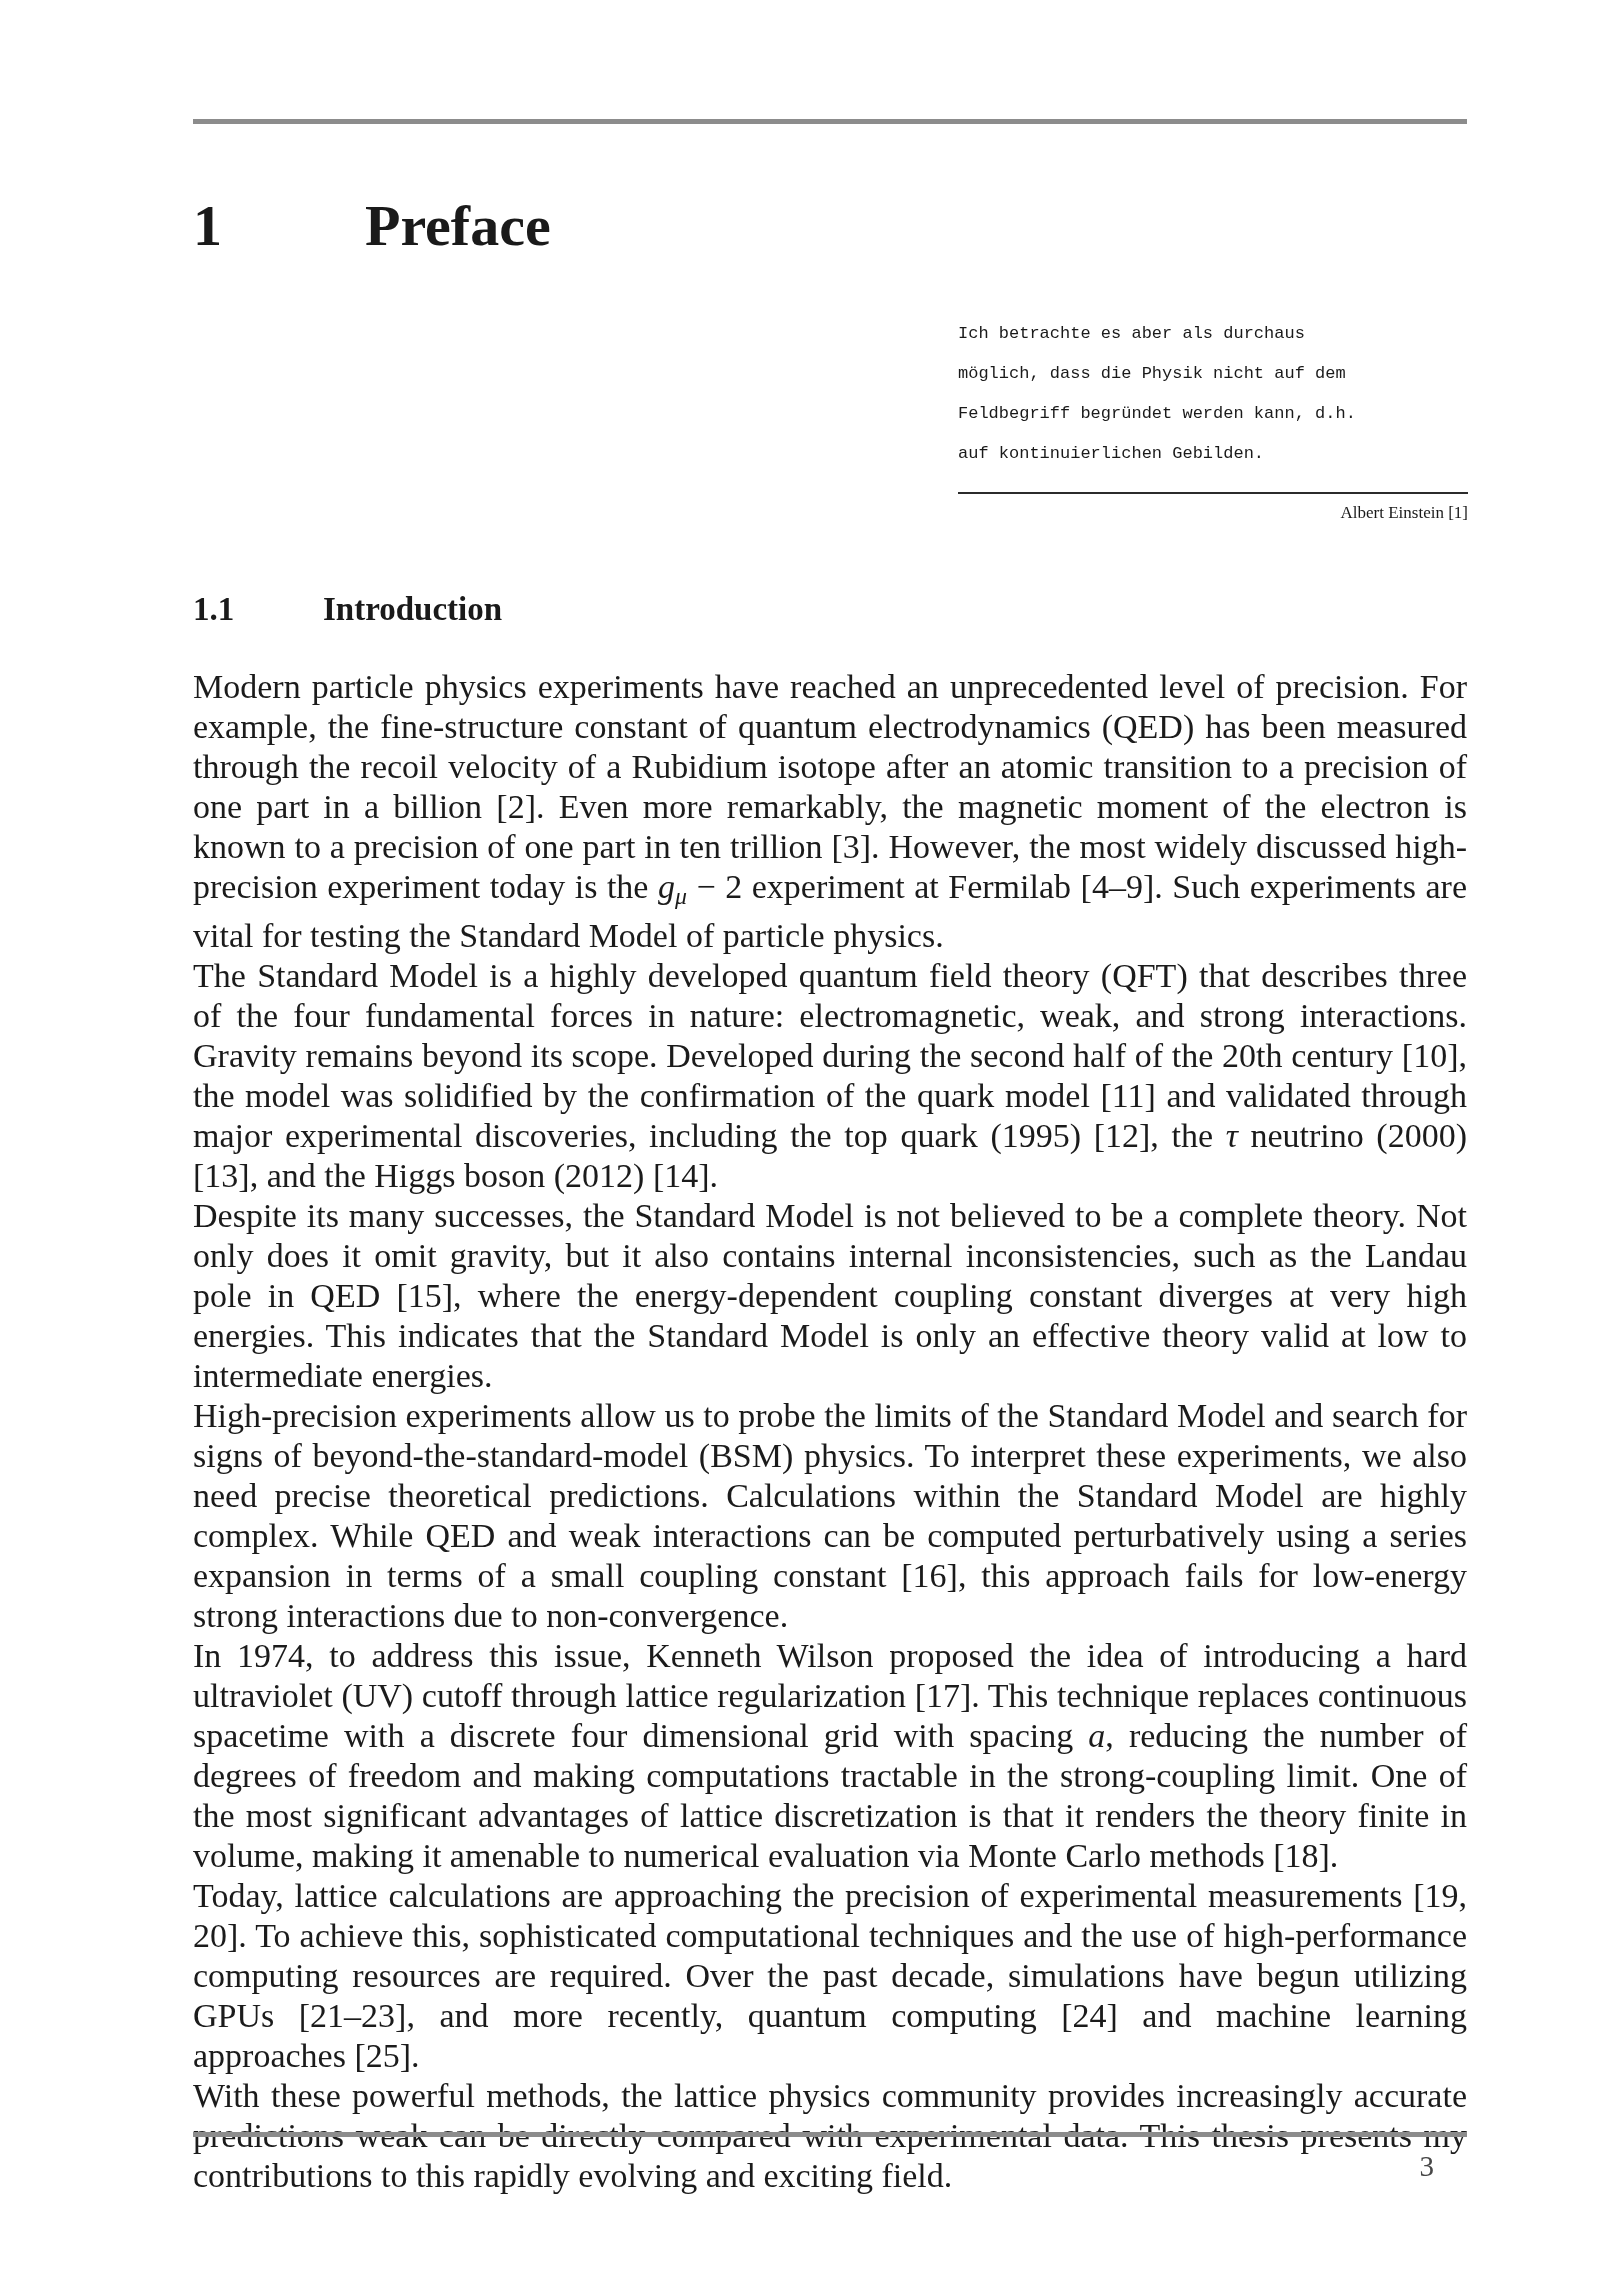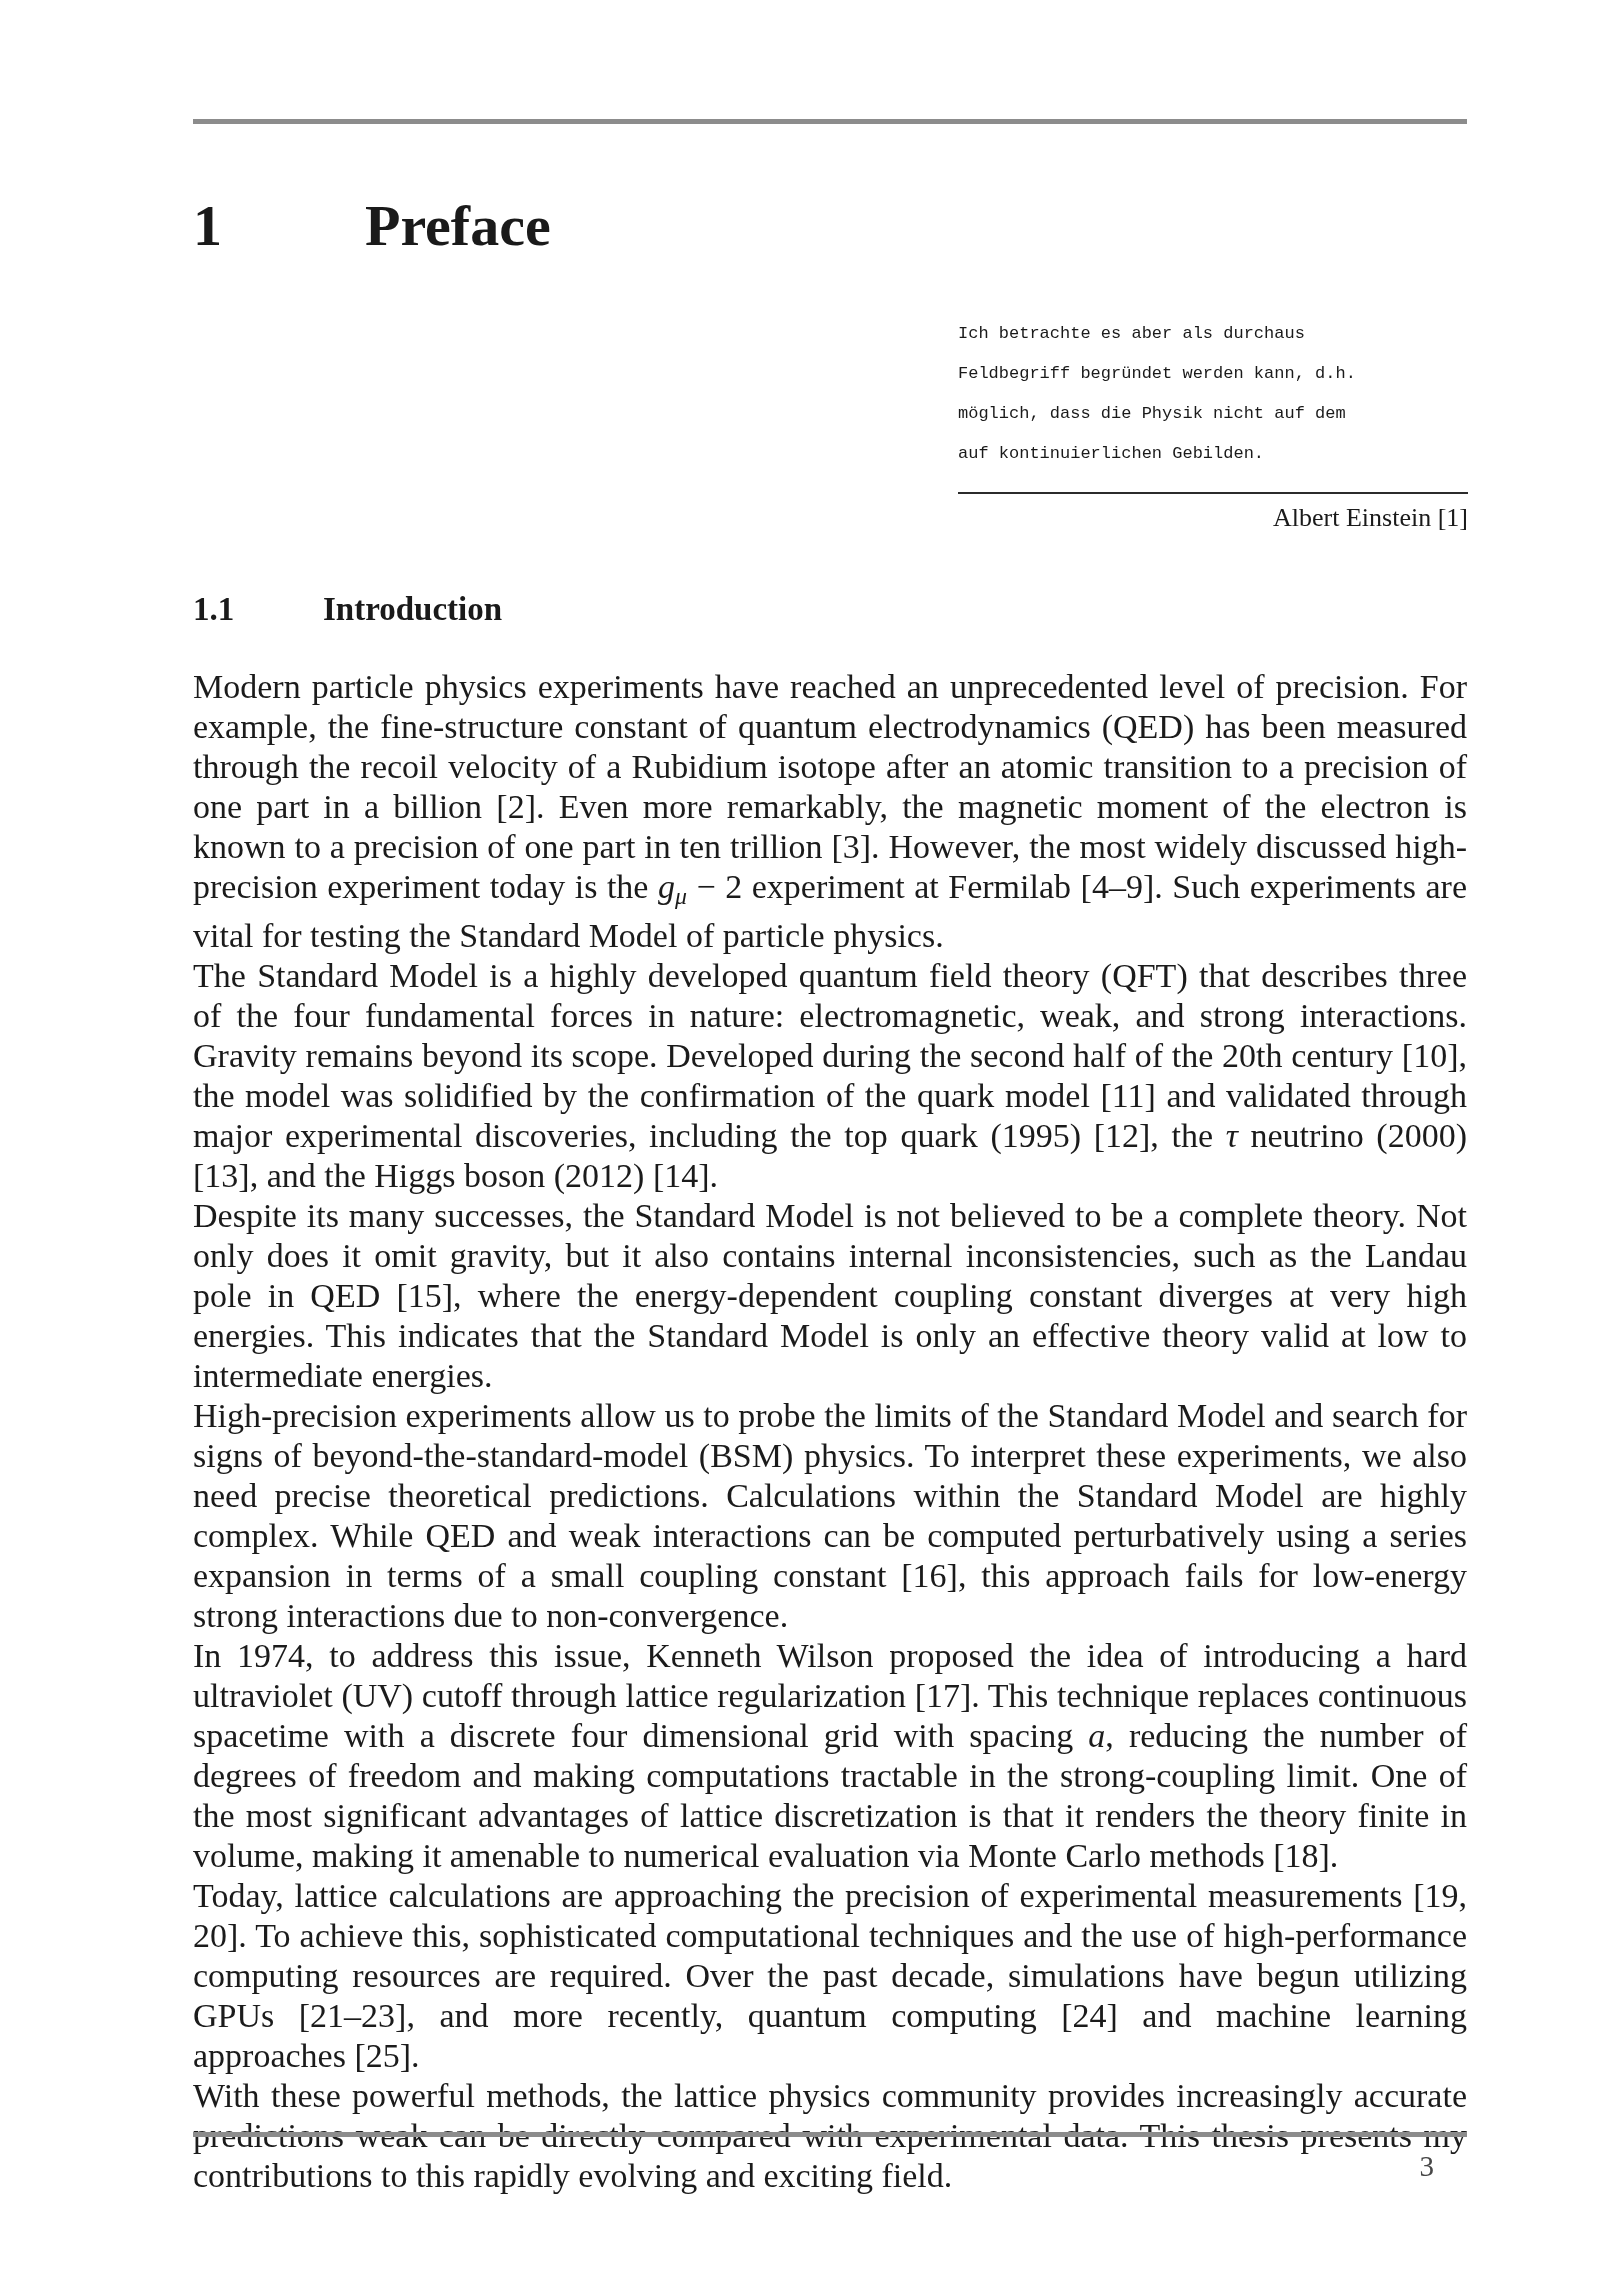--- a/index.html
+++ b/index.html
@@ -53,21 +53,21 @@
   }
   .epigraph .quote-rule {
     margin-top: 17.6px;
     border: 0;
     border-top: 2px solid #2b2b2b;
     width: 100%;
   }
   .epigraph .attribution {
     margin-top: 9.8px;
     text-align: right;
-    font-size: 26px;
+    font-size: 17px;
   }
 
   .section-heading {
     position: absolute;
     left: 193px;
     top: 590px;
     width: 1274px;
     font-weight: bold;
     font-size: 33px;
     line-height: 1.2;
@@ -111,22 +111,22 @@
 
 <div class="page">
 
   <div class="rule-gray rule-top"></div>
 
   <div class="chapter-heading"><span class="ch-num">1</span><span>Preface</span></div>
 
   <div class="epigraph">
     <div class="quote-lines">
       <div>Ich betrachte es aber als durchaus</div>
+      <div>möglich, dass die Physik nicht auf dem</div>
       <div>Feldbegriff begründet werden kann, d.h.</div>
-      <div>möglich, dass die Physik nicht auf dem</div>
       <div>auf kontinuierlichen Gebilden.</div>
     </div>
     <hr class="quote-rule">
     <div class="attribution">Albert Einstein [1]</div>
   </div>
 
   <div class="section-heading"><span class="sec-num">1.1</span><span>Introduction</span></div>
 
   <div class="body-text">
     <p><span>Modern particle physics experiments have reached an unprecedented level of precision. For example, the fine-structure constant of quantum electrodynamics (QED) has been measured through the recoil velocity of a Rubidium isotope after an atomic transition to a precision of one part in a billion [2]. Even more remarkably, the magnetic moment of the electron is known to a precision of one part in ten trillion [3]. However, the most widely discussed high-precision experiment today is the </span><span class="var">g</span><span class="msub">μ</span><span> − 2 experiment at Fermilab [4–9]. Such experiments are vital for testing the Standard Model of particle physics.</span></p>

